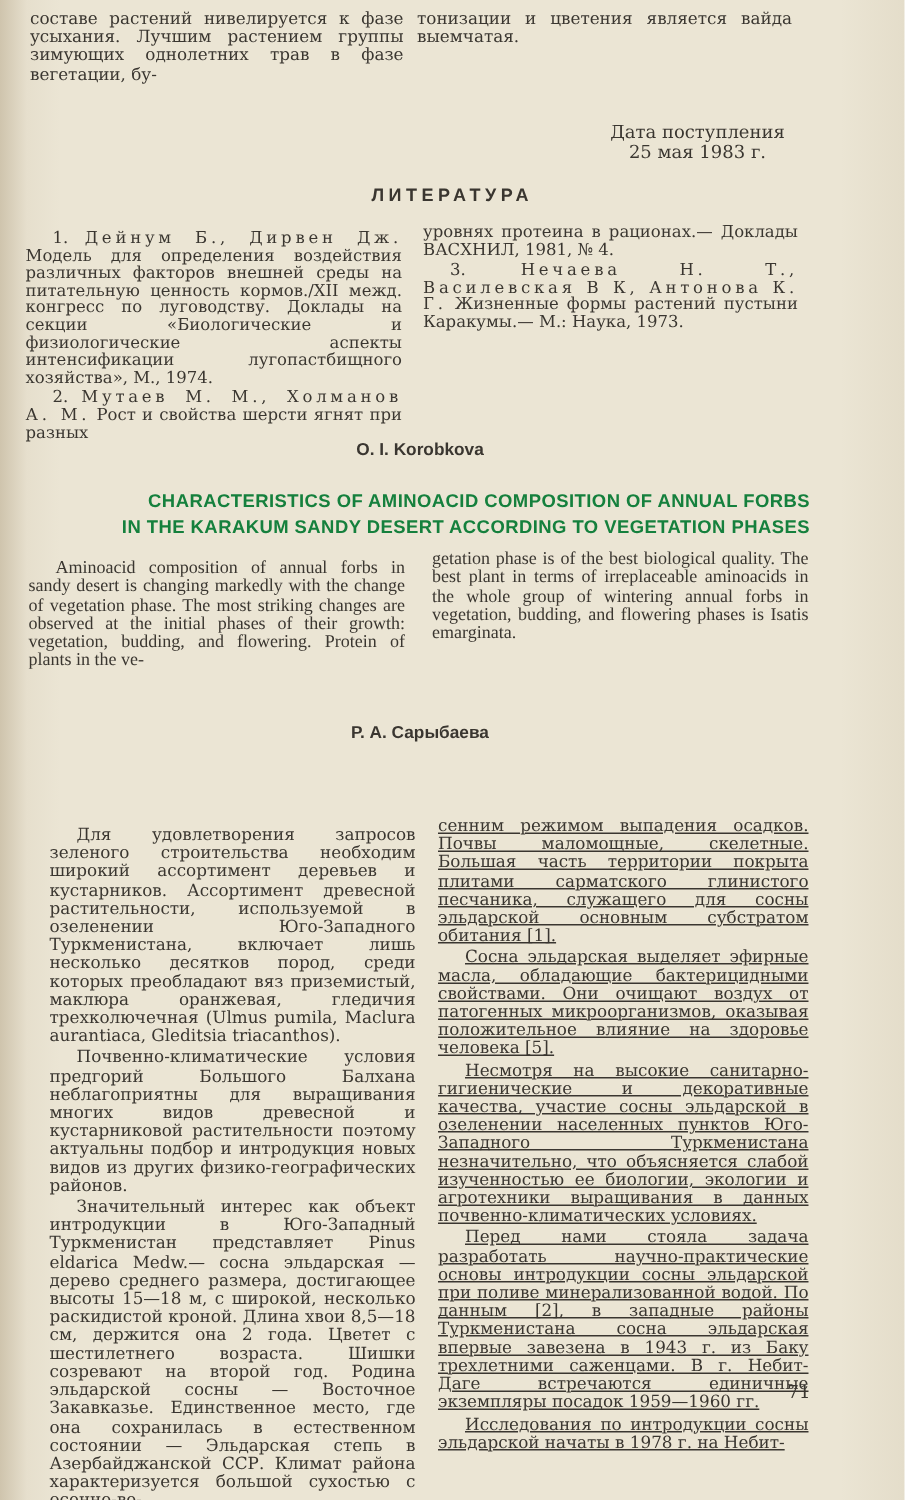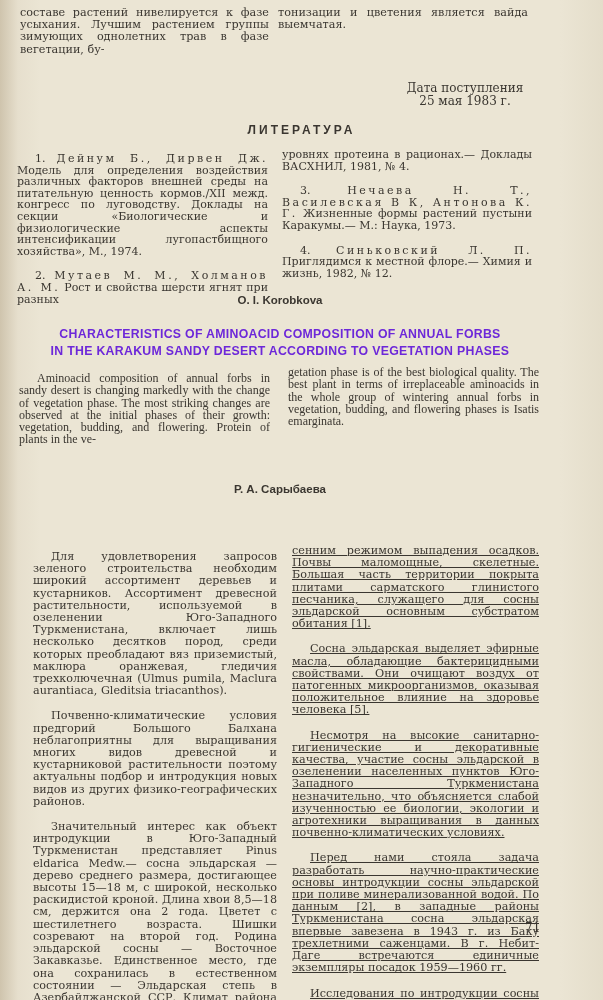--- a/index.html
+++ b/index.html
@@ -7,26 +7,26 @@
     width:603px; height:1000px; overflow:hidden;
     background: linear-gradient(90deg, #cfc4ad 0px, #e6dfcd 18px, #ebe5d4 40px, #ebe5d4 560px, #e4ddca 603px);
     font-family: "DejaVu Serif", "Liberation Serif", serif;
     color:#3a3630;
     position:relative;
   }
   .page { position:absolute; left:0; top:0; width:603px; height:1000px; }
   .col { position:absolute; font-size:11.2px; line-height:12.2px; text-align:justify; }
   .col p { margin:0; text-indent:18px; }
   .col p.noind { text-indent:0; }
-  .col p + p { margin-top:13px; }
+  .col p + p { margin-top:2px; }
   .center { position:absolute; text-align:center; }
   .inst { font-size:12px; line-height:13px; }
   .heading-lit { letter-spacing:3px; font-weight:bold; font-size:12px; font-family:"Liberation Sans","DejaVu Sans",sans-serif; }
   .author { font-weight:bold; font-size:11.5px; font-family:"Liberation Sans","DejaVu Sans",sans-serif; }
-  .title { font-weight:bold; font-size:12.3px; line-height:17px; letter-spacing:0.3px; font-family:"Liberation Sans","DejaVu Sans",sans-serif; color:#6d28d9; }
+  .title { font-weight:bold; font-size:12.3px; line-height:17px; letter-spacing:0.3px; font-family:"Liberation Sans","DejaVu Sans",sans-serif; color:#15803d;text-align:right; }
   .sp { letter-spacing:2.5px; }
   .ref { font-size:11px; line-height:11.6px; }
   .en { font-family:"Liberation Serif", serif; font-size:12px; line-height:12.3px; }
   .pageno { position:absolute; font-size:12px; }
 </style>
 </head>
 <body>
 
 <div class="page">
 
@@ -45,21 +45,20 @@
   <div class="center heading-lit" style="left:0; top:123px; width:603px;">ЛИТЕРАТУРА</div>
 
   <div class="col ref" style="left:17px; top:153px; width:251px;">
     <p><span>1.</span> <span class="sp">Дейнум Б., Дирвен Дж.</span><span> Модель для определения воздействия различных факторов внешней среды на питательную ценность кормов./XII межд. конгресс по луговодству. Доклады на секции «Биологические и физиологические аспекты интенсификации лугопастбищного хозяйства», М., 1974.</span></p>
     <p><span>2.</span> <span class="sp">Мутаев М. М., Холманов А. М.</span><span> Рост и свойства шерсти ягнят при разных</span></p>
   </div>
 
   <div class="col ref" style="left:282px; top:149px; width:250px;">
     <p class="noind"><span>уровнях протеина в рационах.— Доклады ВАСХНИЛ, 1981, № 4.</span></p>
     <p><span>3.</span> <span class="sp">Нечаева Н. Т., Василевская В К, Антонова К. Г.</span><span> Жизненные формы растений пустыни Каракумы.— М.: Наука, 1973.</span></p>
-    <p><span>4.</span> <span class="sp">Синьковский Л. П.</span><span> Приглядимся к местной флоре.— Химия и жизнь, 1982, № 12.</span></p>
   </div>
 
   <div class="center author" style="left:0; top:294px; width:560px;">O. I. Korobkova</div>
   <div class="center title" style="left:20px; top:326px; width:520px;">
     <div>CHARACTERISTICS OF AMINOACID COMPOSITION OF ANNUAL FORBS</div>
     <div>IN THE KARAKUM SANDY DESERT ACCORDING TO VEGETATION PHASES</div>
   </div>
 
   <div class="col en" style="left:19px; top:372px; width:251px;">
     <p>Aminoacid composition of annual forbs in sandy desert is changing markedly with the change of vegetation phase. The most striking changes are observed at the initial phases of their growth: vegetation, budding, and flowering. Protein of plants in the ve-</p>

